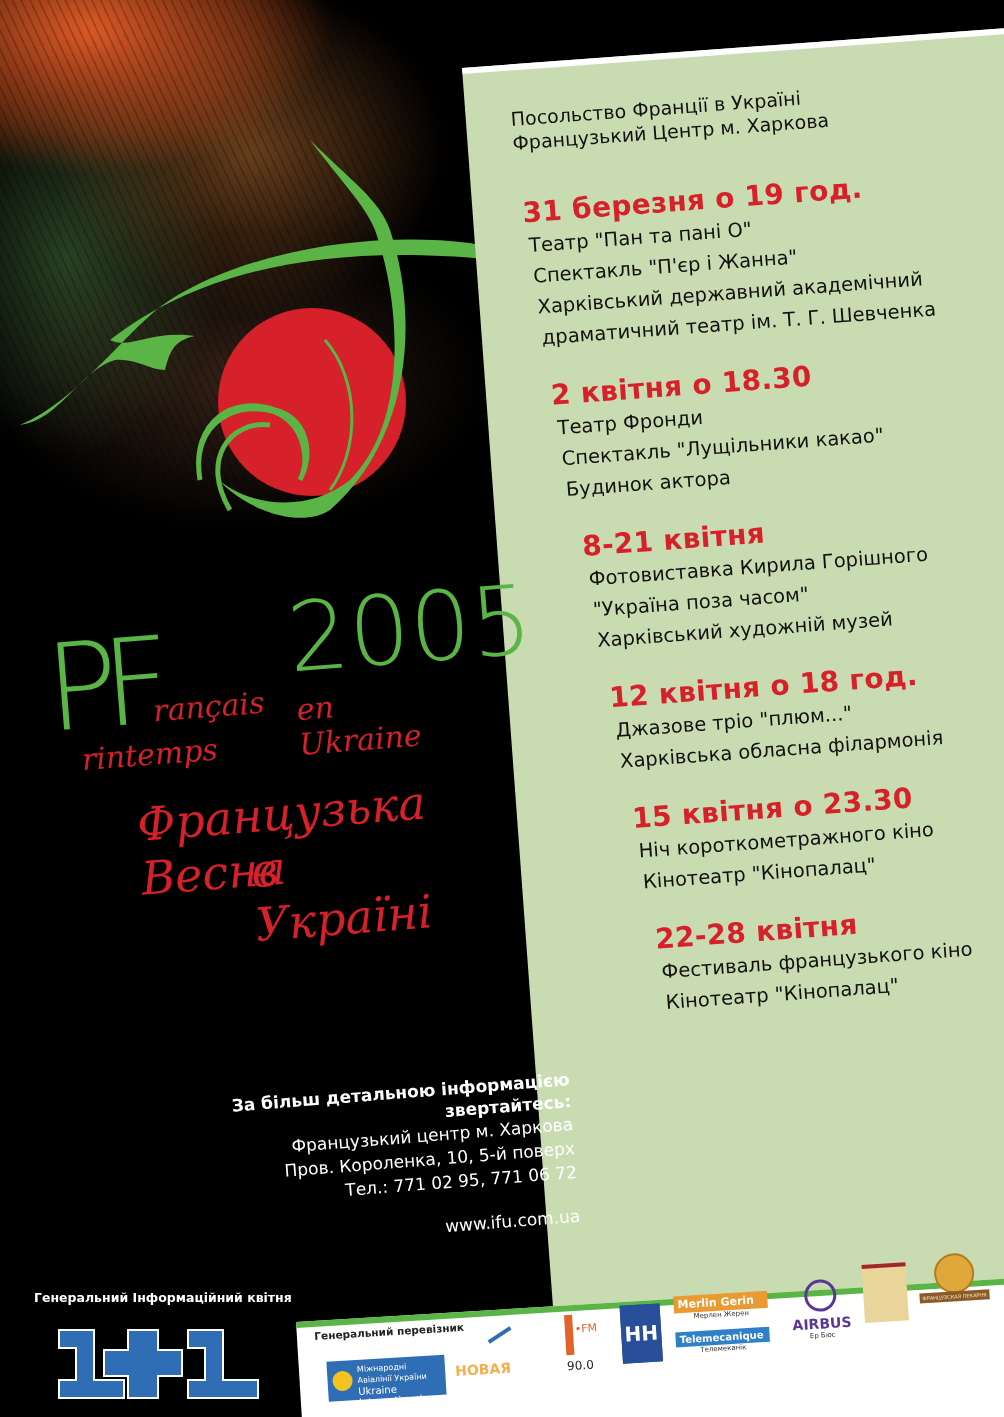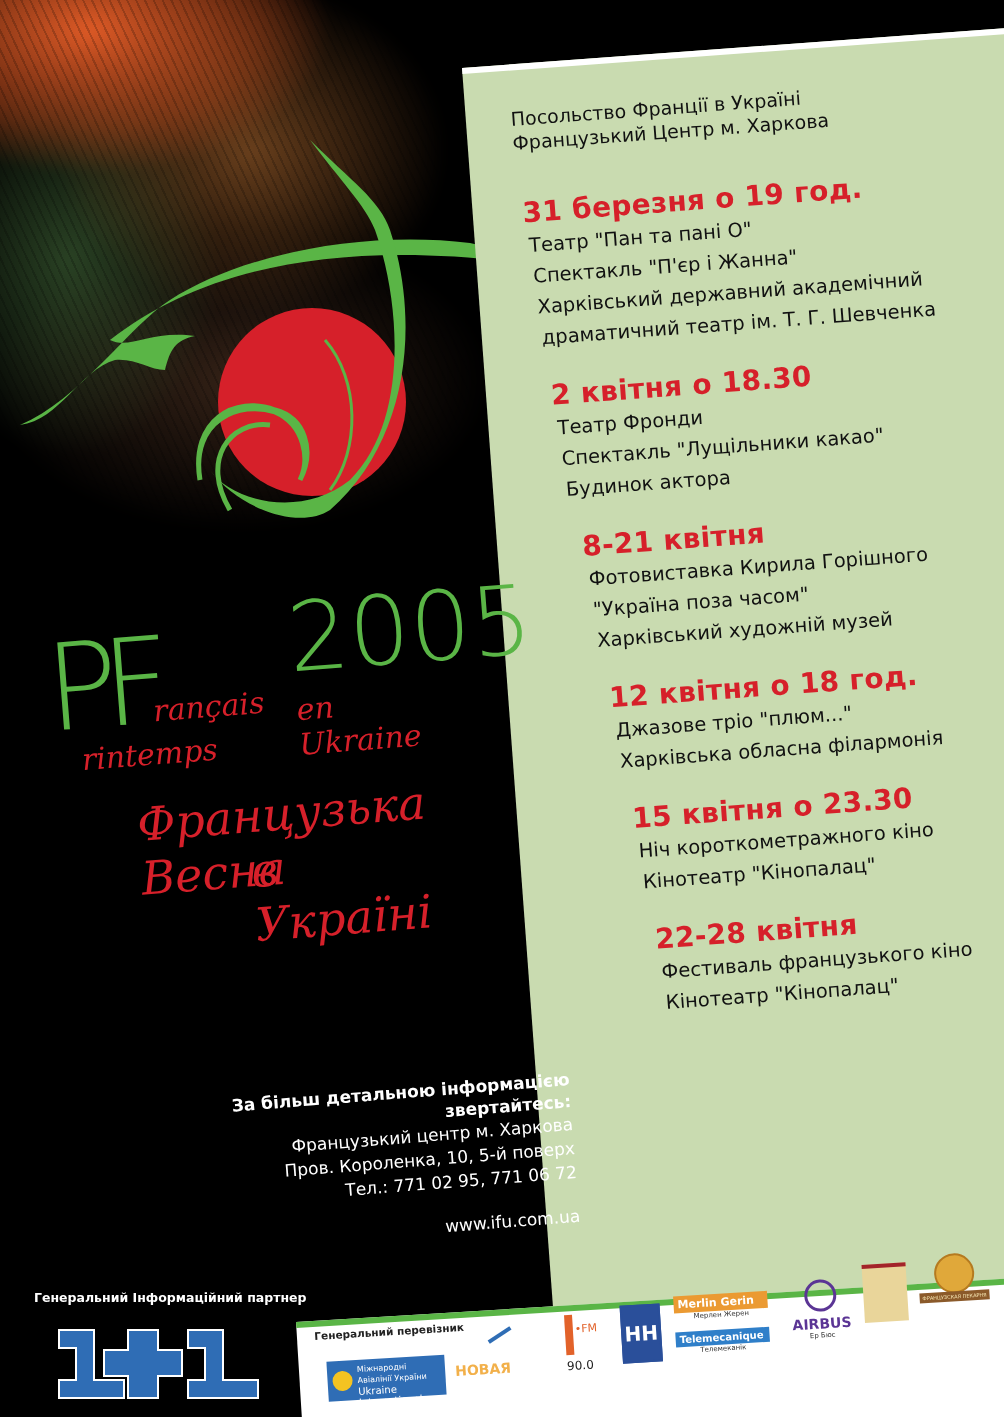--- a/index.html
+++ b/index.html
@@ -114,21 +114,21 @@
 </div>
 
 <div class="contact">
   <div class="h">За більш детальною інформацією звертайтесь:</div>
   <div class="l">Французький центр м. Харкова</div>
   <div class="l">Пров. Короленка, 10, 5-й поверх</div>
   <div class="l">Тел.: 771 02 95, 771 06 72</div>
   <div class="url">www.ifu.com.ua</div>
 </div>
 
-<div class="partner">Генеральний Інформаційний партнер</div>
+<div class="partner">Генеральний Інформаційний квітня</div>
 <svg class="logo11" width="205" height="82" viewBox="0 0 205 82">
   <g fill="#2f6db5" stroke="#fff" stroke-width="2">
     <path d="M1,12 H36 V62 H66 V80 H1 V62 H18 V30 H1 Z"></path>
     <path d="M70,12 H100 V32 H124 V58 H100 V80 H70 V58 H46 V32 H70 Z" transform="translate(-0,0)"></path>
     <path d="M130,12 H165 V62 H200 V80 H130 V62 H147 V30 H130 Z"></path>
   </g>
 </svg>
 
 <div class="strip"></div>
 <div class="carrier">Генеральний перевізник</div>

